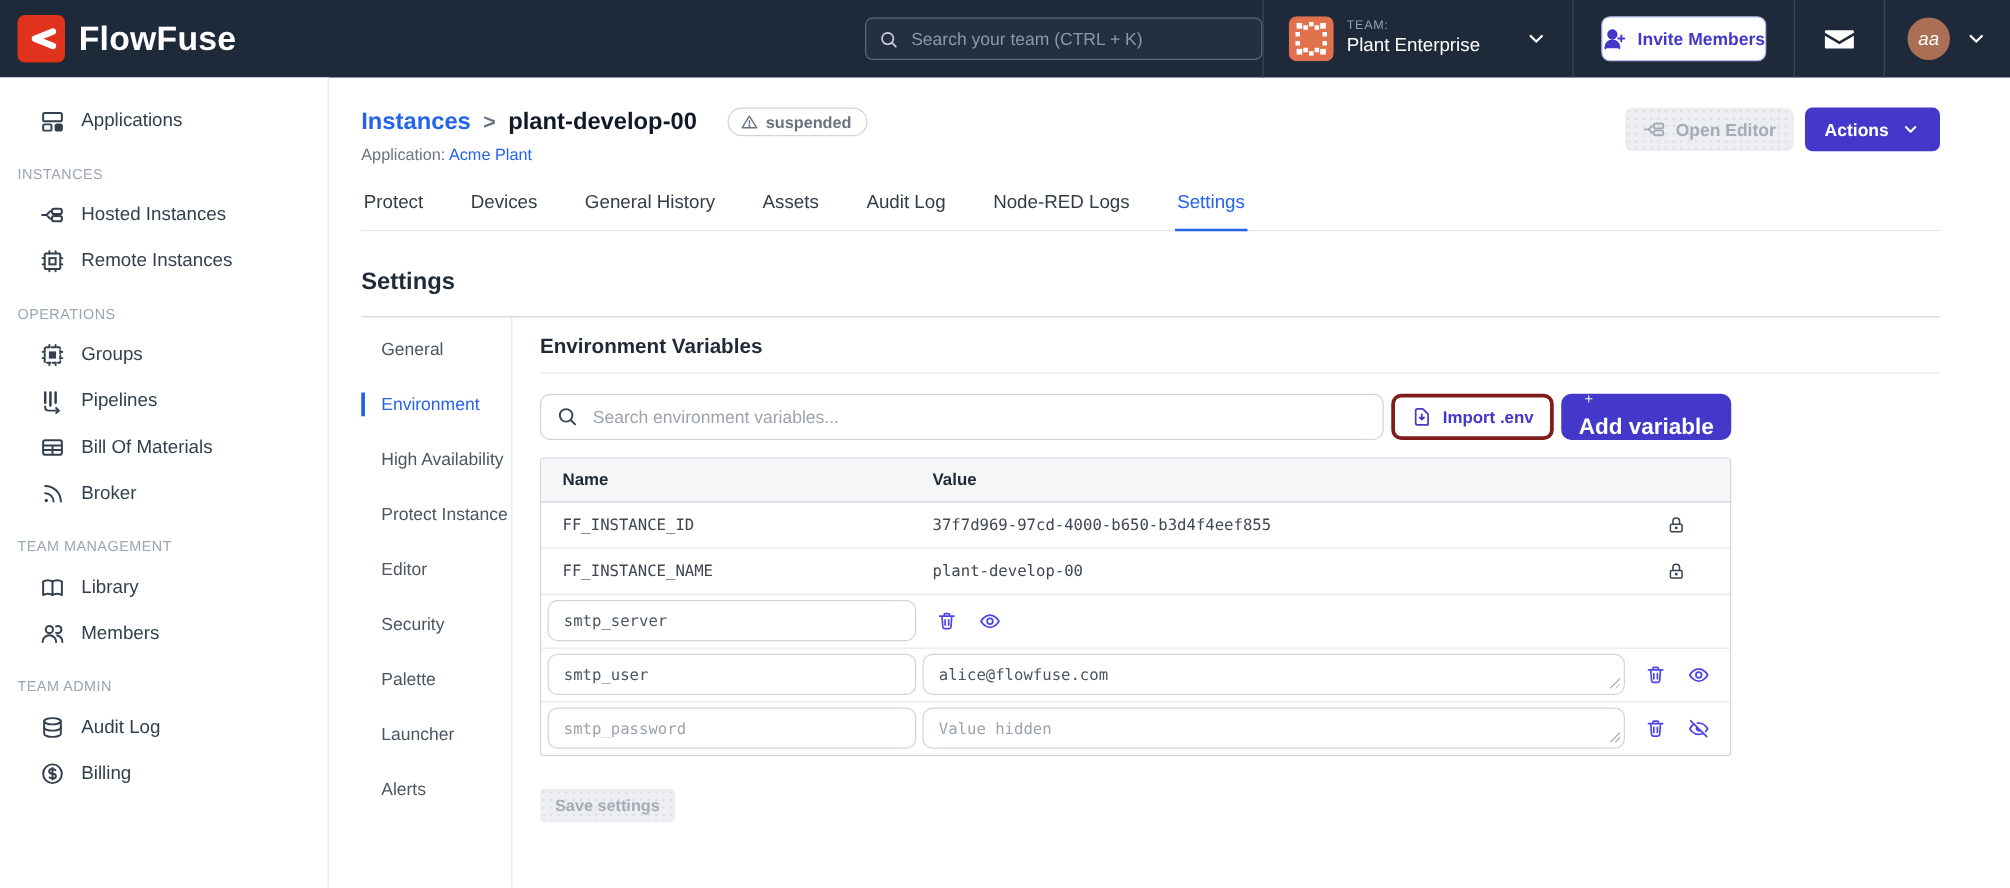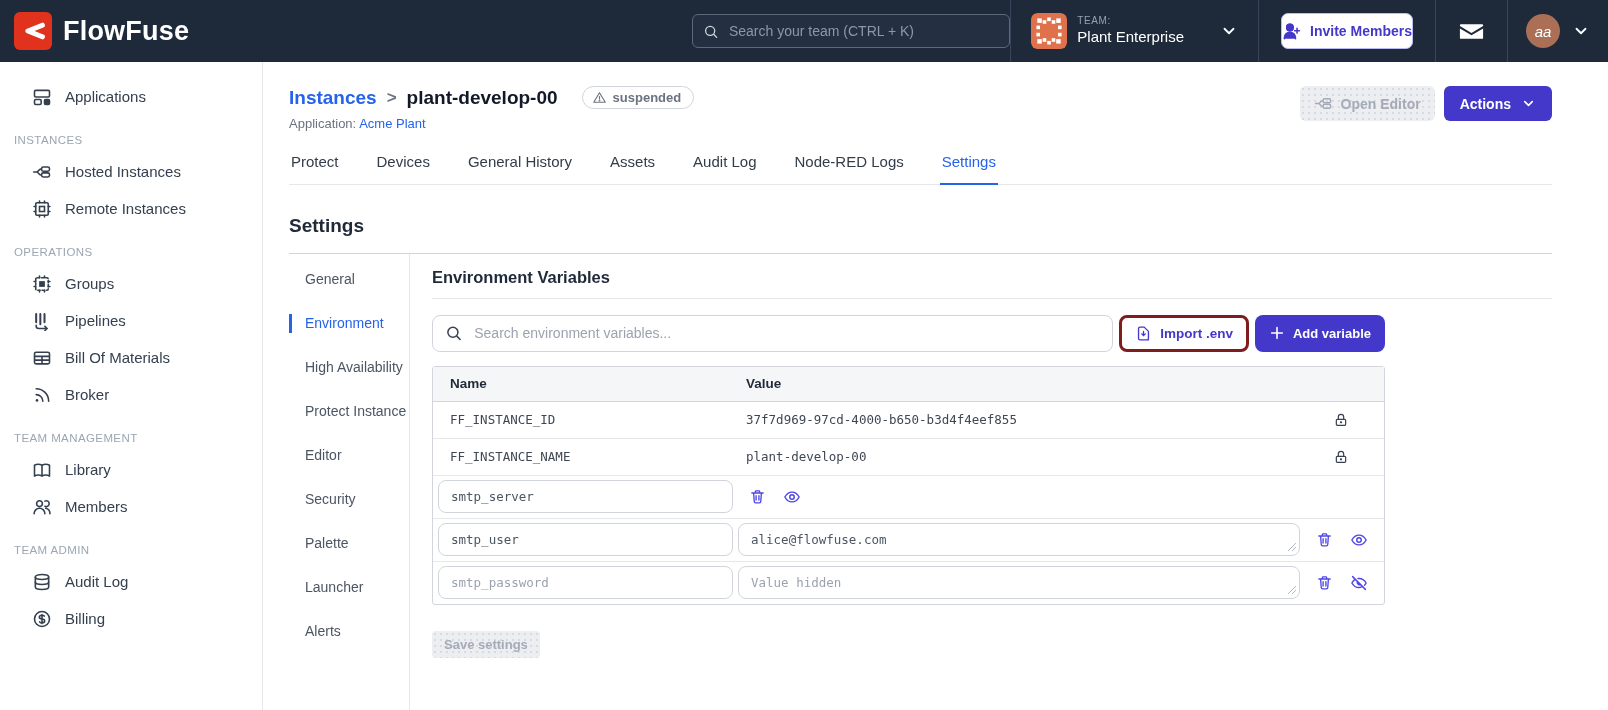--- a/index.html
+++ b/index.html
@@ -76,21 +76,21 @@
 
   .set-content { flex:1; padding-left:22px; padding-top:14px; min-width:0; }
   .env-title { font-size:16.5px; font-weight:700; color:#1f2937; padding-bottom:11px; border-bottom:1px solid #e5e7eb; margin:0 0 16px; }
   .env-zone { width:953px; }
   .env-toolbar { display:flex; gap:6px; margin-bottom:14px; }
   .env-search { flex:1; height:37px; border:1px solid #d1d5db; border-radius:8px; display:flex; align-items:center; gap:10px; padding:0 12px; background:#fff; }
   .env-search input { border:none; outline:none; font-size:14px; color:#374151; width:100%; font-family:"Liberation Sans",sans-serif; }
   .env-search input::placeholder { color:#9ca3af; }
   .btn-import { height:37px; background:#fff; border:3px solid #7f1d1d; color:#4338ca; border-radius:8px;
                 font-weight:700; font-size:13.5px; display:flex; align-items:center; gap:8px; padding:0 13px; }
-  .btn-add { height:37px; border-radius:8px; font-size:13px; display:flex; align-items:center; gap:8px; padding:0 14px; }
+  .btn-add { height:37px; border-radius:8px; font-size:18px; display:flex; align-items:flex-start; gap:8px; padding:0 14px;flex-direction:column; }
 
   .env-table { border:1px solid #d2d6dc; border-radius:3px; }
   .t-head { display:grid; grid-template-columns:297px 1fr 86px; height:35px; align-items:center;
             background:#f5f6f8; border-bottom:1px solid #d2d6dc; font-size:13.5px; font-weight:700; color:#1f2937; }
   .t-head .c1 { padding-left:17px; } .t-head .c2 { padding-left:16px; }
   .t-row-locked { display:grid; grid-template-columns:297px 1fr 86px; height:37px; align-items:center;
                   border-bottom:1px solid #e5e7eb; font-family:"DejaVu Sans Mono", monospace; font-size:12.5px; color:#3f4754; }
   .t-row-locked .c1 { padding-left:17px; } .t-row-locked .c2 { padding-left:16px; }
   .cell-actions { display:flex; justify-content:center; }
   .t-row-edit { display:flex; align-items:center; padding:4.5px 0 4.5px 5px; border-bottom:1px solid #e5e7eb; }

